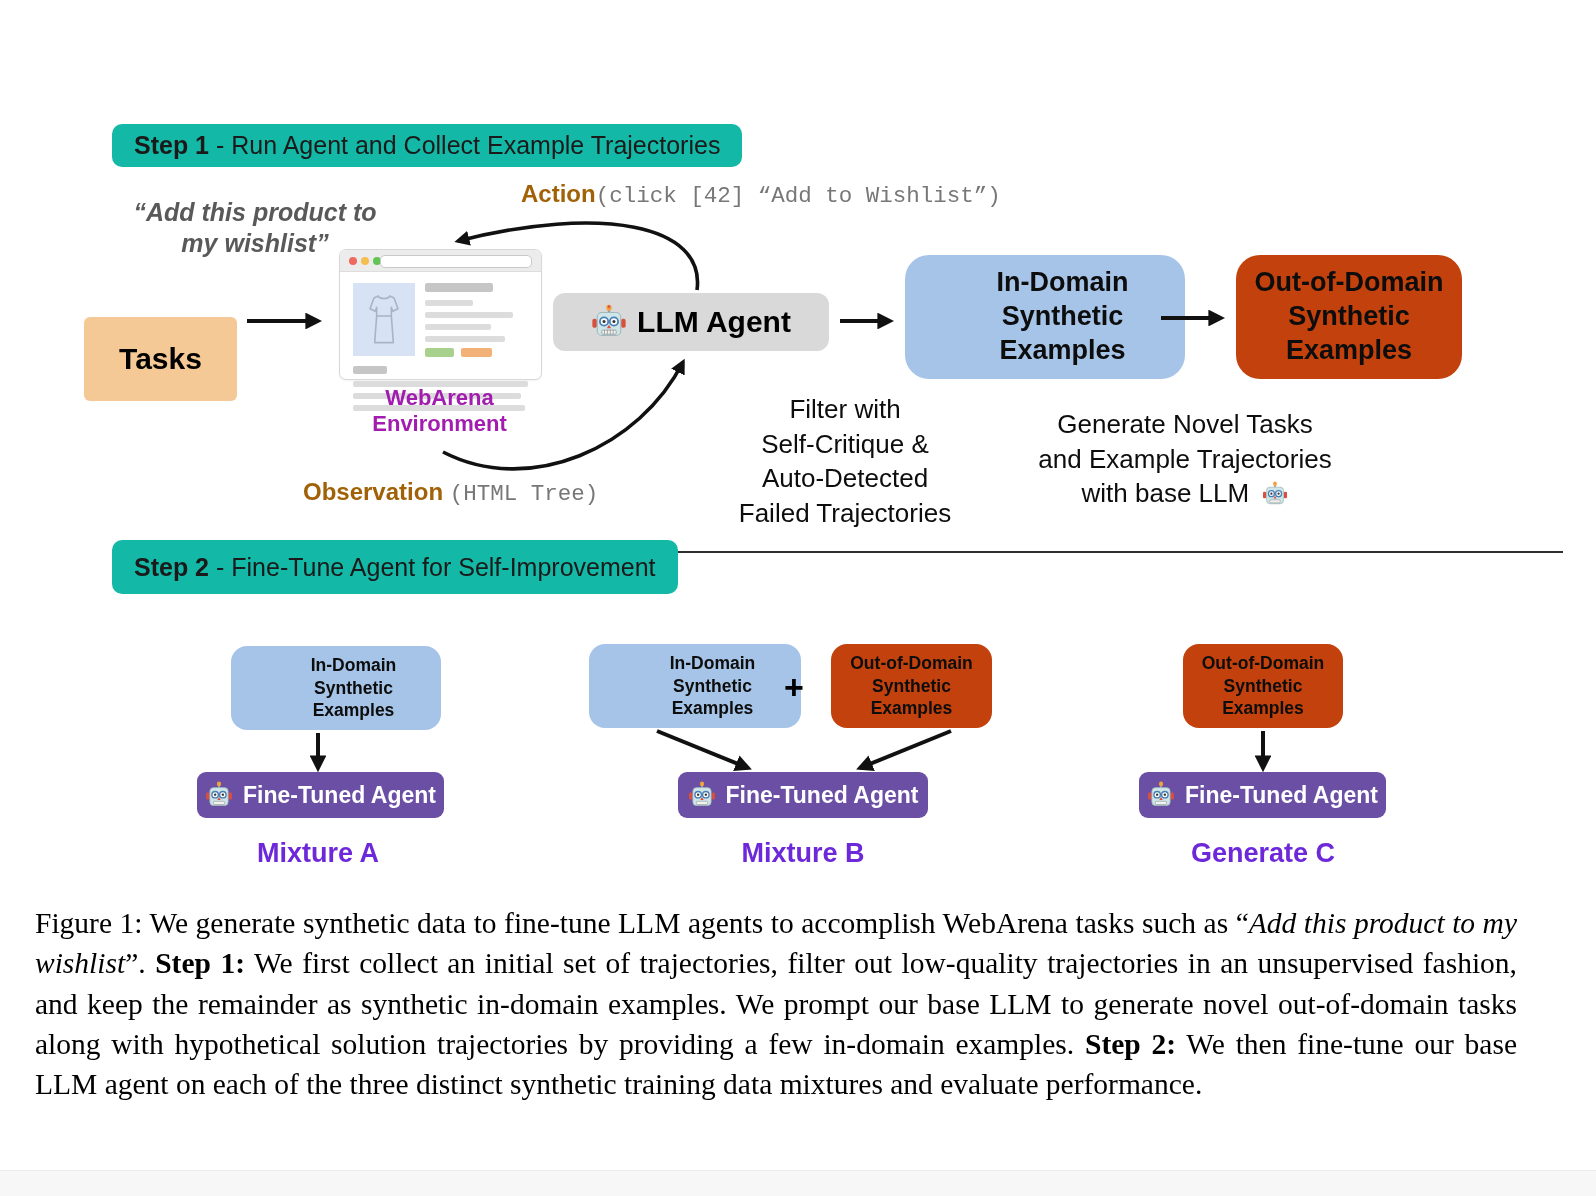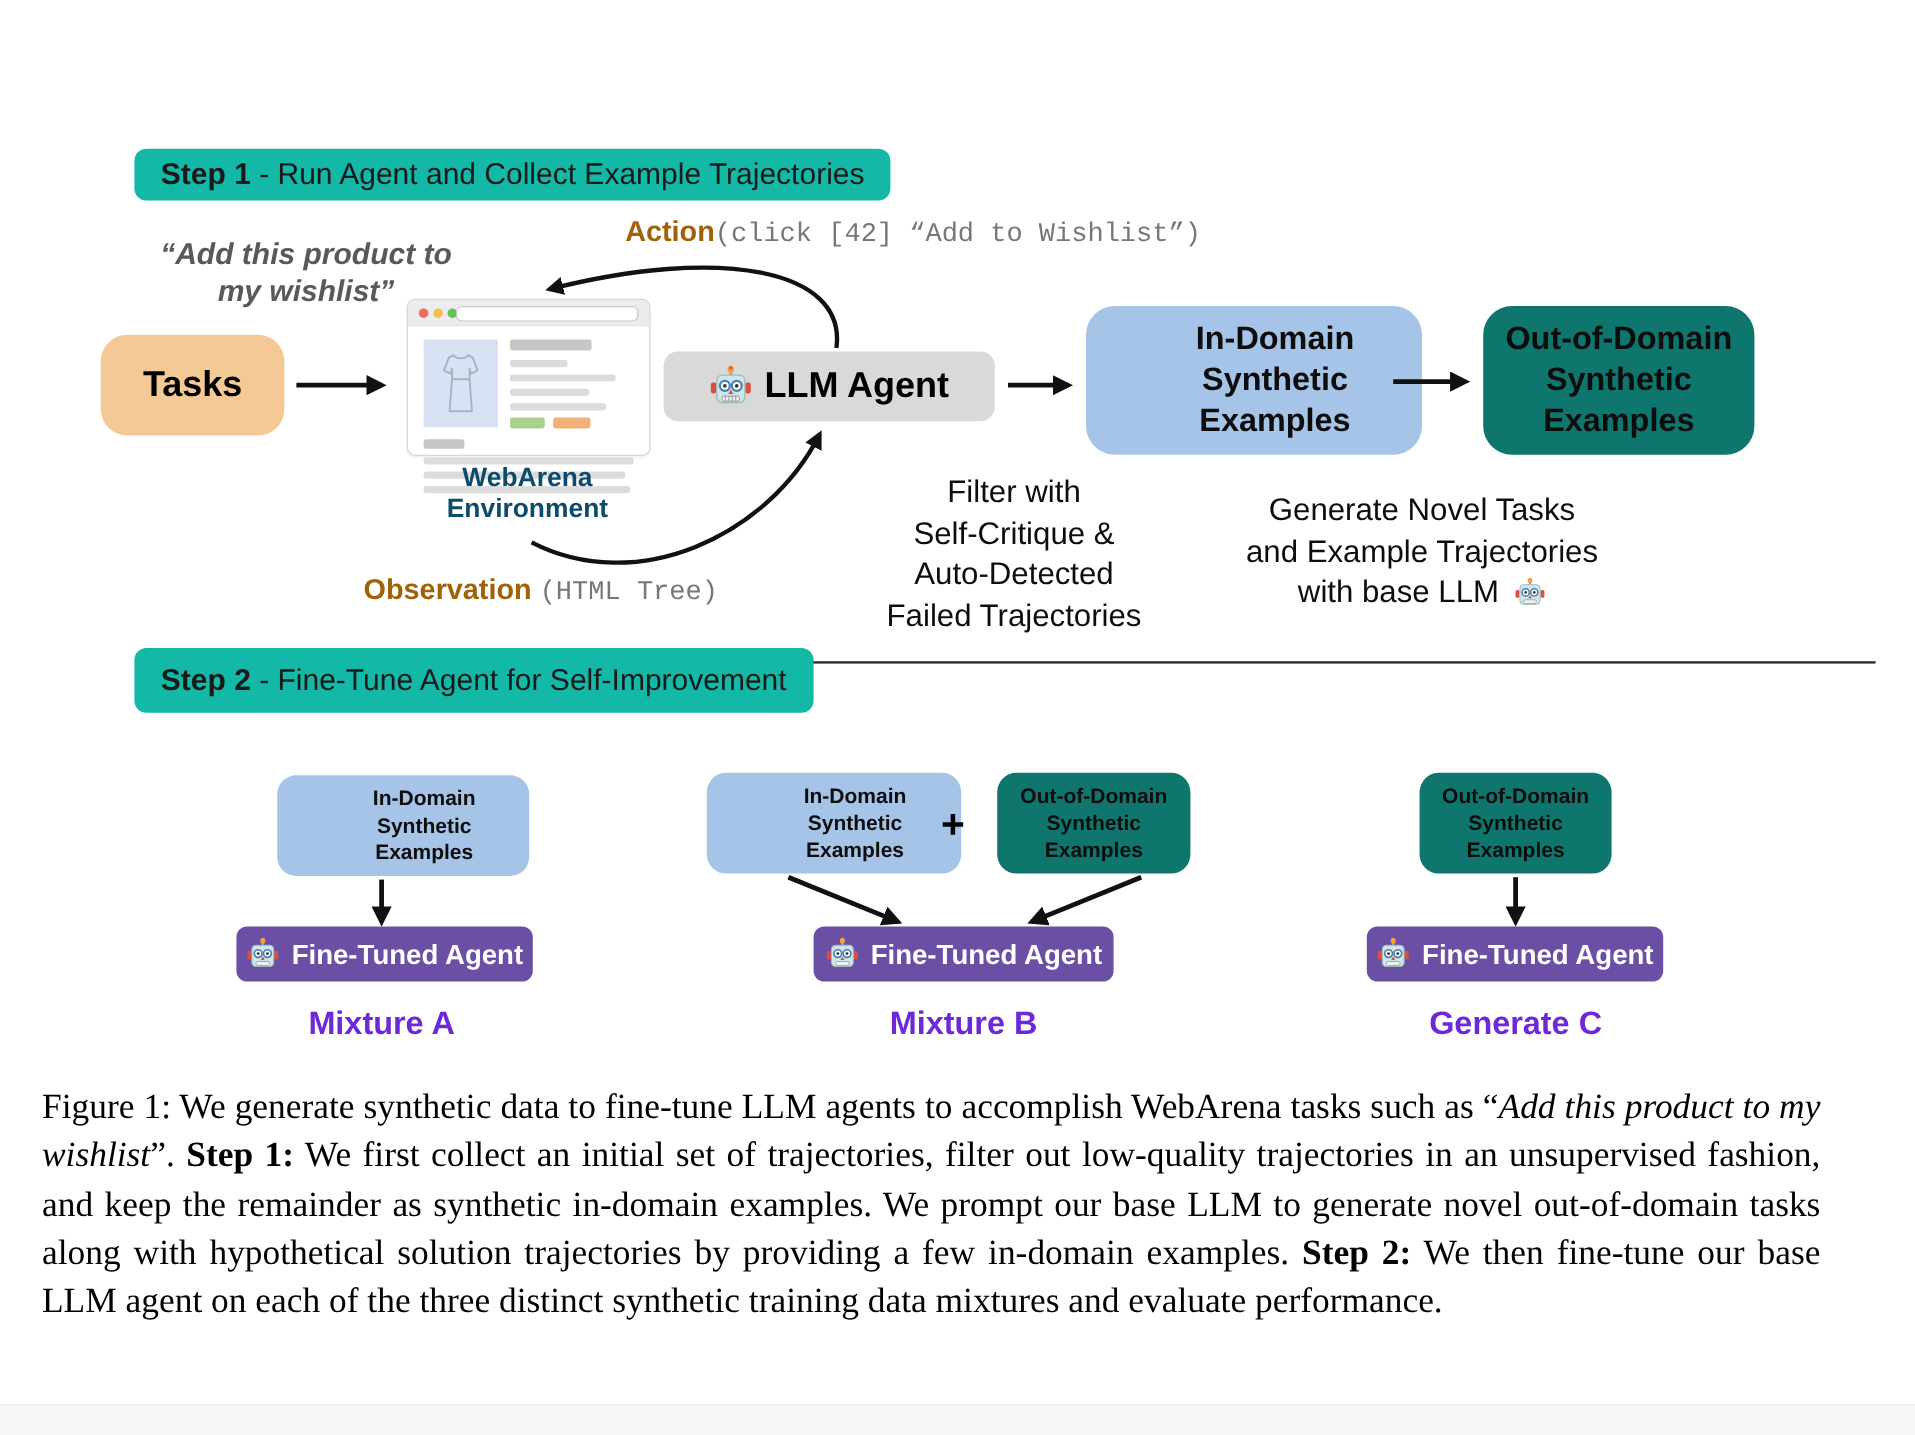--- a/index.html
+++ b/index.html
@@ -14,29 +14,29 @@
                display:flex;align-items:center;padding:0 22px;}
   .step-header b{font-weight:bold;margin-right:0;}
 
   
   .quote{font-size:25px;font-weight:bold;font-style:italic;color:#595959;text-align:center;line-height:1.25;}
   .anno{font-size:24px;color:#444;}
   .anno b{color:#a16207;}
   .anno .code{font-family:"Liberation Mono","DejaVu Sans Mono",monospace;color:#777;font-size:22.5px;font-weight:normal;}
 
   
-  .tasks-box{background:#f4c995;border-radius:22px;font-size:30px;font-weight:bold;color:#000;}
+  .tasks-box{background:#f4c995;border-radius:6px;font-size:30px;font-weight:bold;color:#000;margin-top:38px;}
   .llm-box{background:#d9d9d9;border-radius:12px;font-size:30px;font-weight:bold;color:#000;gap:10px;}
   .blue-box{background:#a6c4e7;padding-left:35px;}
-  .green-box{background:#0f766e;}
+  .green-box{background:#c2410c;}
   .domain-big{border-radius:24px;font-size:27px;font-weight:bold;line-height:1.25;color:#0d0d0d;}
   .domain-small{border-radius:16px;font-size:17.5px;font-weight:bold;line-height:1.3;color:#0d0d0d;}
   .purple-box{background:#6a4fa4;border-radius:9px;font-size:23px;font-weight:bold;color:#fff;gap:10px;}
   .note{font-size:26px;color:#0d0d0d;text-align:center;line-height:1.33;}
-  .wa-caption{font-size:22px;font-weight:bold;text-align:center;line-height:1.2;color:#0c4a6e;}
+  .wa-caption{font-size:22px;font-weight:bold;text-align:center;line-height:1.2;color:#a21caf;}
   .mix-label{font-size:27px;font-weight:bold;text-align:center;color:#6d28d9;}
   .plus{font-size:34px;font-weight:bold;color:#000;}
 
   
   .browser{background:#fff;border:1px solid #d8d8d8;border-radius:7px;box-shadow:0 1px 2px rgba(0,0,0,.06);}
   .browser-bar{position:absolute;left:0;top:0;right:0;height:21px;background:#ececec;
                border-radius:6px 6px 0 0;border-bottom:1px solid #ddd;}
   .dot{position:absolute;top:7px;width:8px;height:8px;border-radius:50%;}
   .urlbar{position:absolute;left:40px;top:5px;right:9px;height:11px;background:#fff;
           border:1px solid #c9c9c9;border-radius:5px;}

